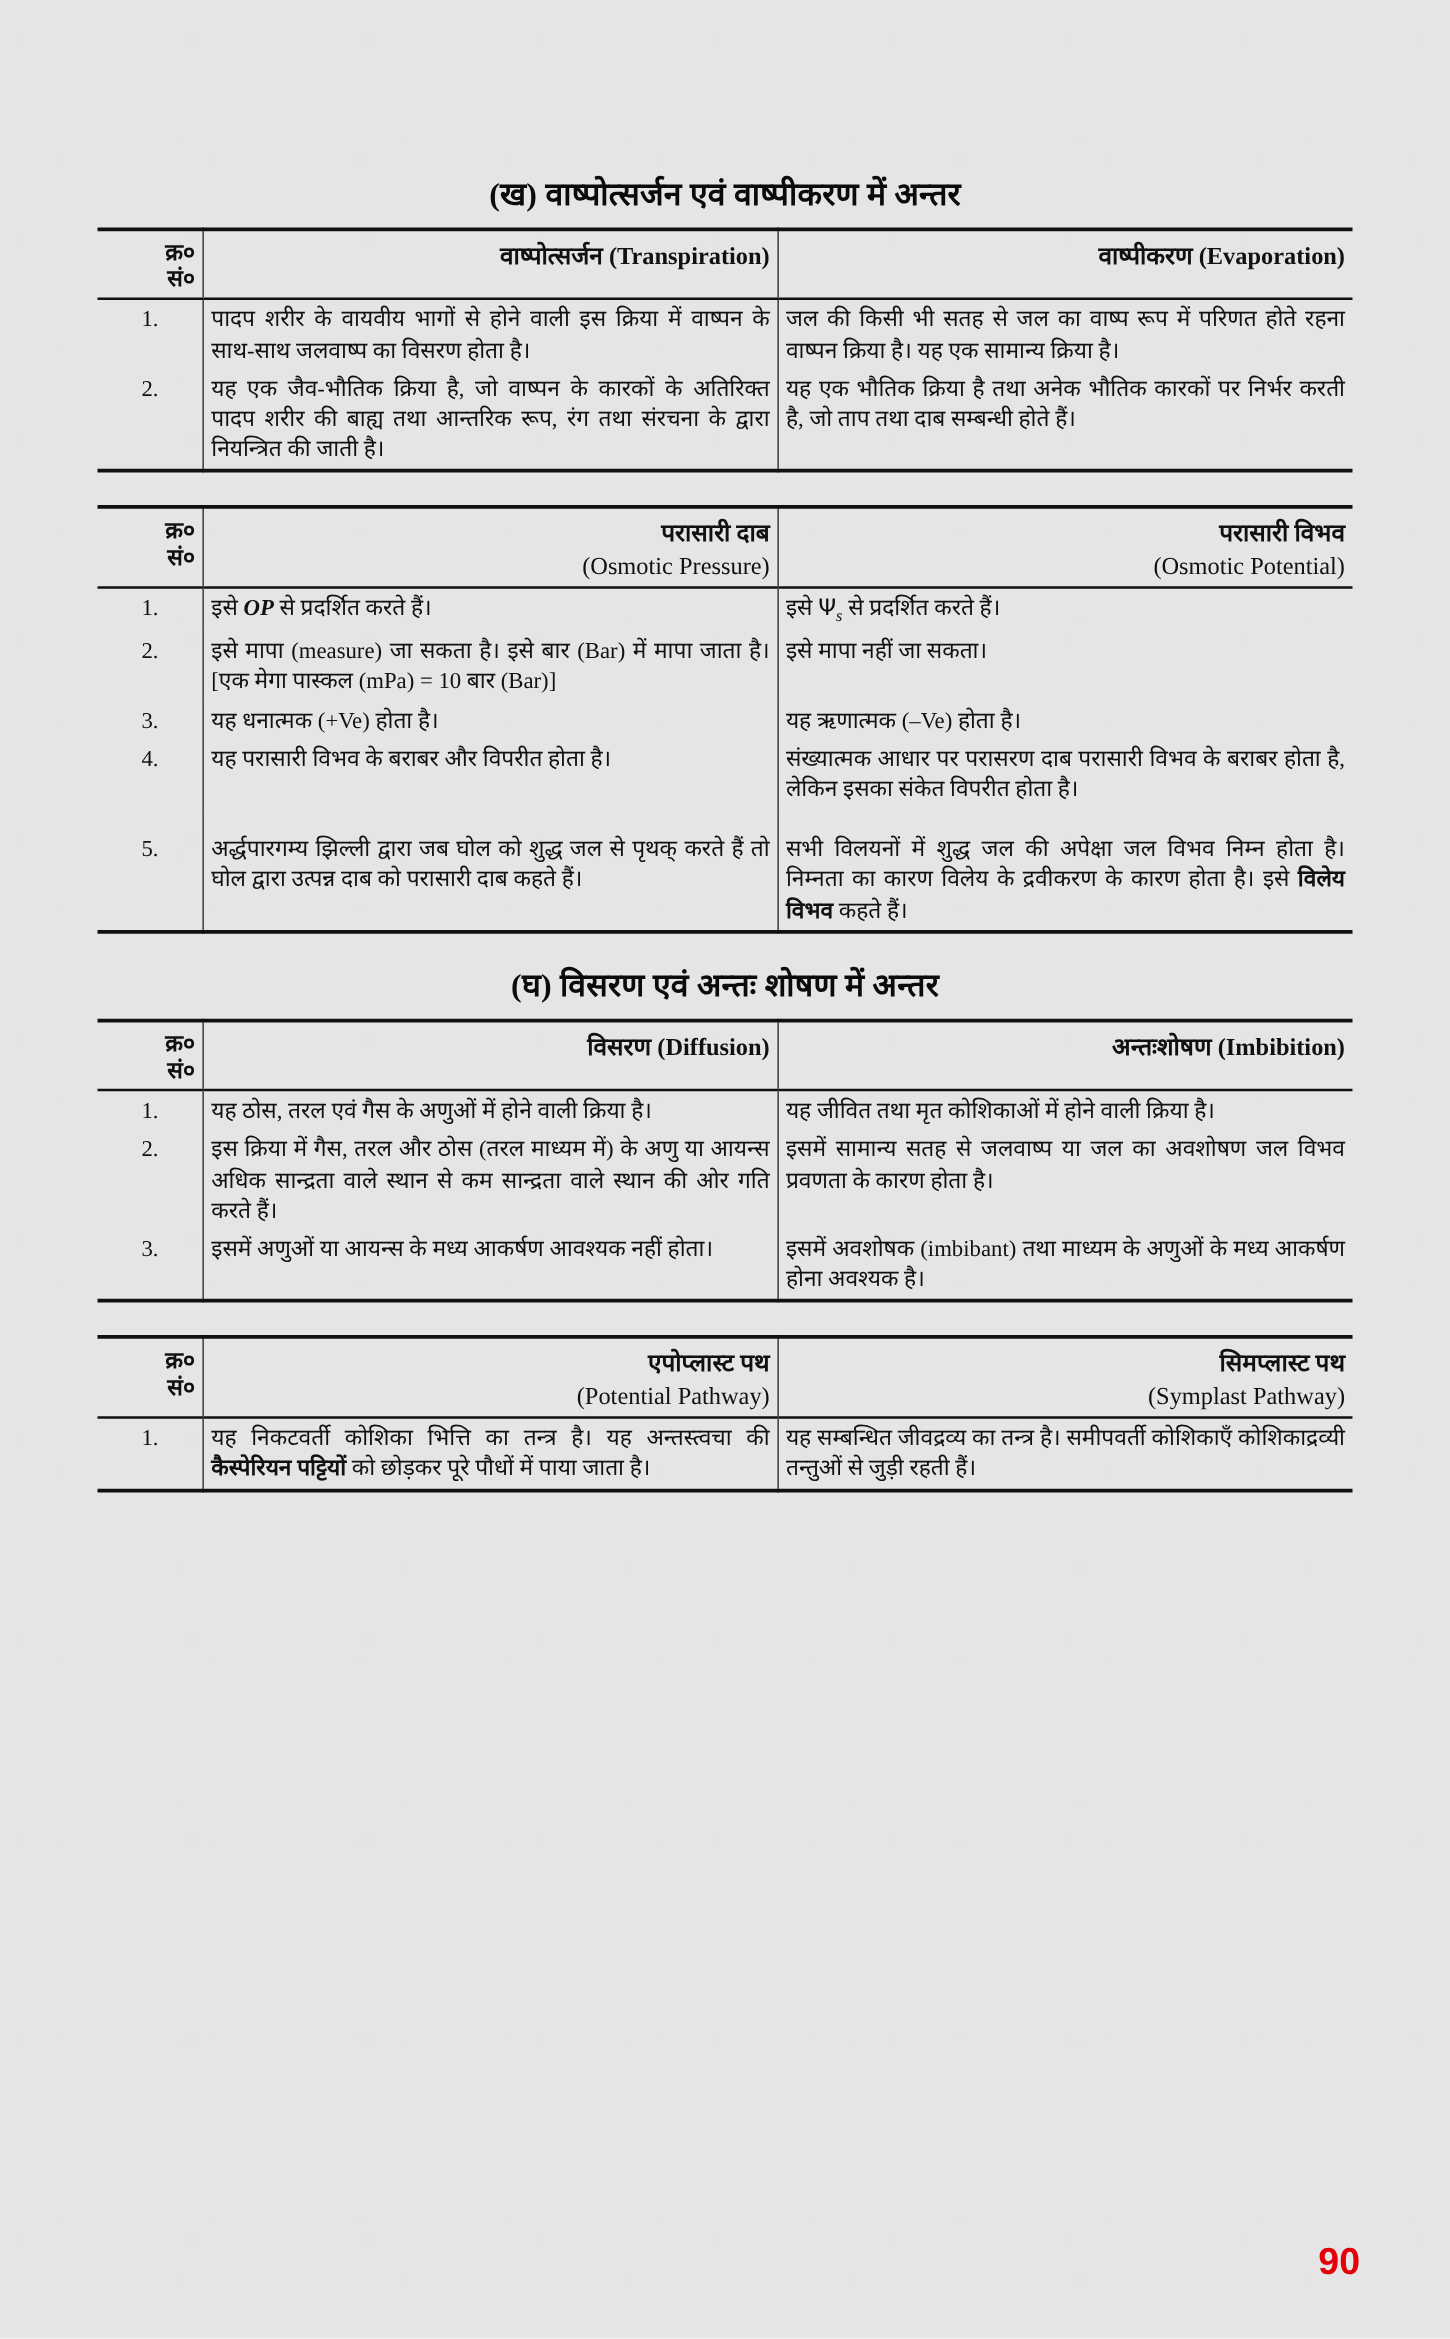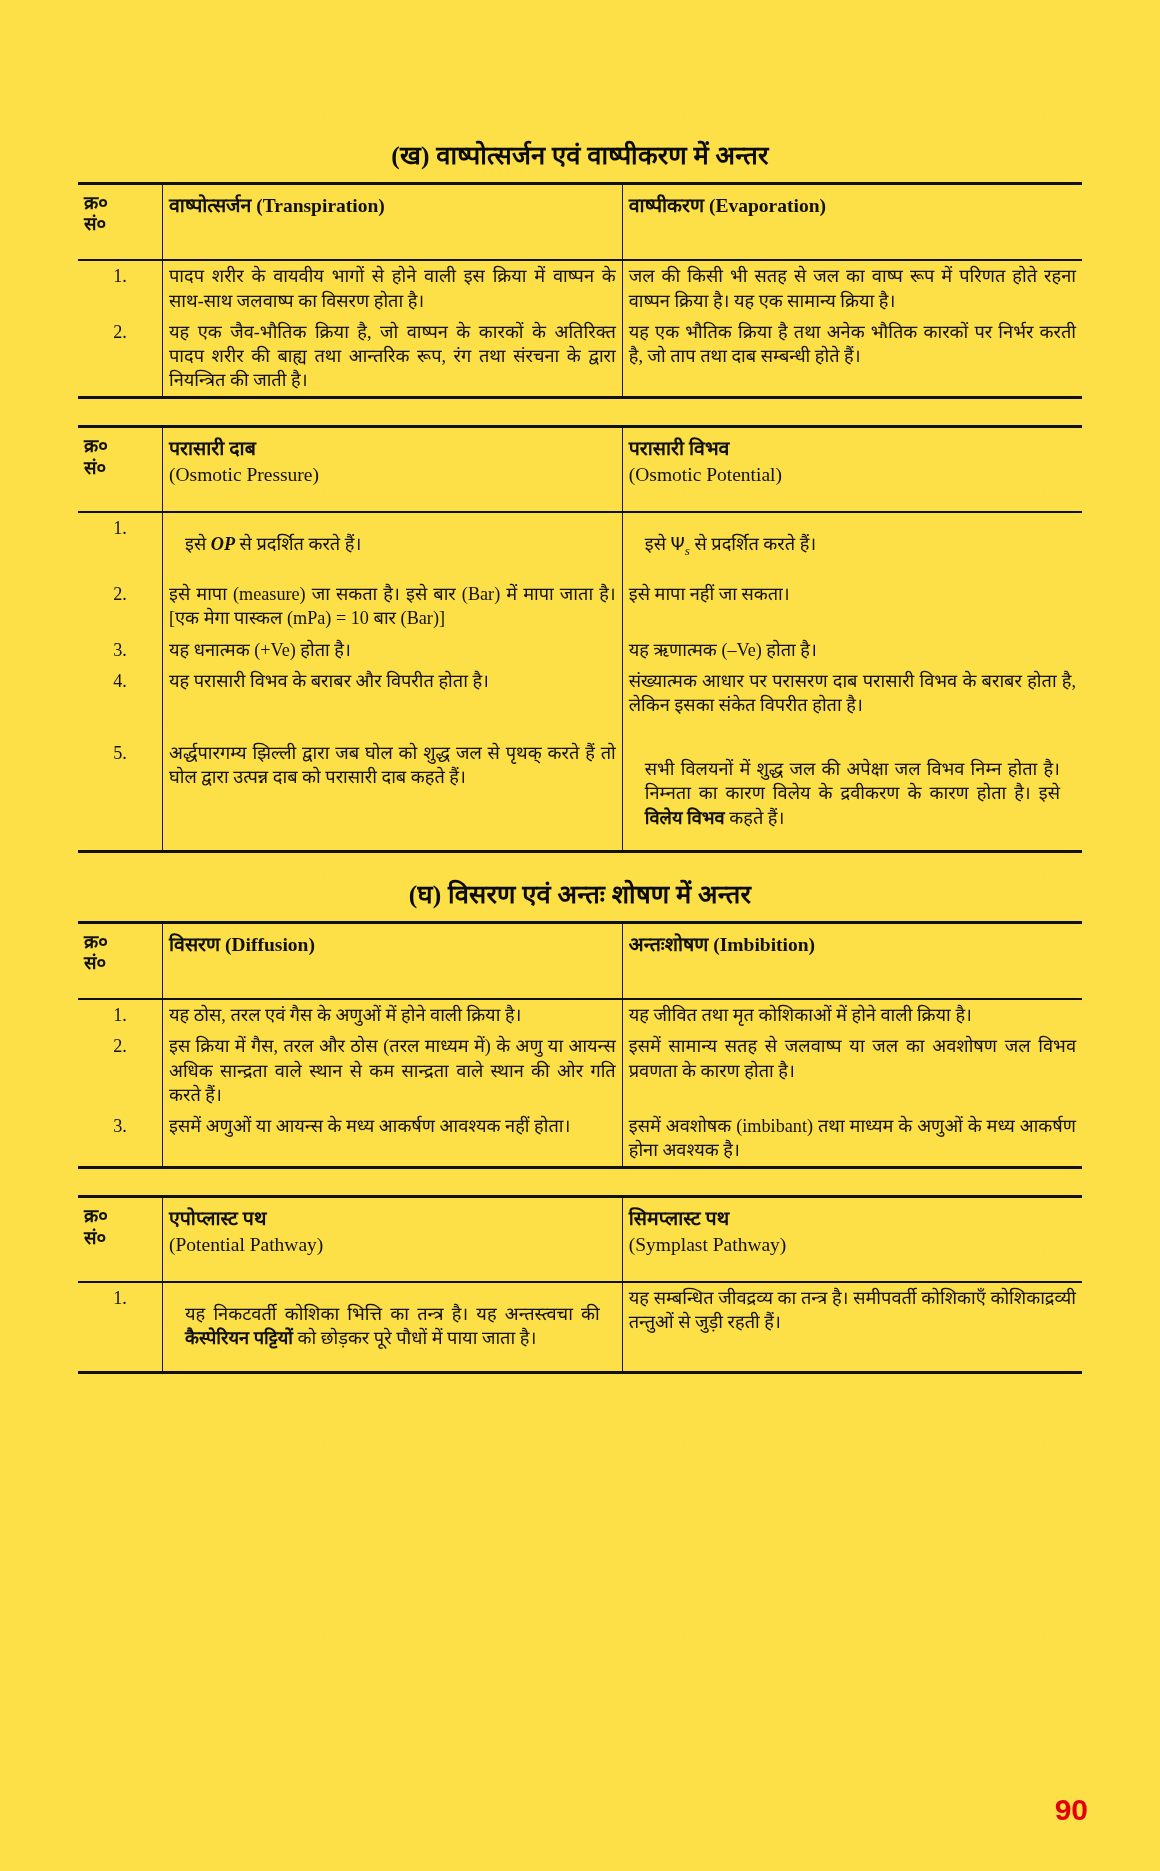--- a/index.html
+++ b/index.html
@@ -9,21 +9,21 @@
   }
   body {
     font-family: "Liberation Serif", "DejaVu Serif", serif;
     color: #111;
   }
   #page {
     position: relative;
     width: 1160px;
     height: 1871px;
     margin: 0 auto;
-    background: #fde047;
+    background: #e5e5e5;
     overflow: hidden;
     box-sizing: border-box;
     padding: 0;
   }
   
   #page:before {
     content: "";
     position: absolute;
     inset: 0;
     pointer-events: none;
@@ -66,45 +66,45 @@
     font-size: 18.2px;
     line-height: 1.33;
     font-weight: normal;
   }
   table.cmp {
     border-top: 3px solid #111;
     border-bottom: 3px solid #111;
   }
   table.cmp thead th {
     border-bottom: 2.2px solid #111;
-    text-align: left;
+    text-align: right;
     font-weight: bold;
     font-size: 19.5px;
     padding-top: 8px;
-    padding-bottom: 24px;
+    padding-bottom: 3px;
     line-height: 1.3;
   }
   table.cmp thead th.sno {
     font-size: 18.5px;
     line-height: 1.15;
   }
   
   table.cmp tr > *:first-child { border-left: none; }
   table.cmp tr > *:last-child { border-right: none; }
 
   td.sno, th.sno {
     width: 72px;
     text-align: center;
     font-weight: bold;
     font-size: 19px;
     padding-top: 5px;
   }
   td.col-a { width: 492px; }
   td.col-b { width: auto; }
-  td.cell p, th.cell p { margin: 16px; }
+  td.cell p, th.cell p { margin: 0; }
   .just { text-align: justify; text-justify: inter-word; }
   .hdr-two-line { display:block; }
   .eng { font-family: "Liberation Serif", "DejaVu Serif", serif; font-weight: normal; }
   .ital { font-style: italic; font-weight: bold; }
   .psi { font-family: "DejaVu Sans", sans-serif; font-style: normal; }
   .sub { font-size: 0.72em; vertical-align: sub; font-style: italic; }
   .bold-in { font-weight: bold; }
   .pagenum {
     position: absolute;
     right: 72px;

